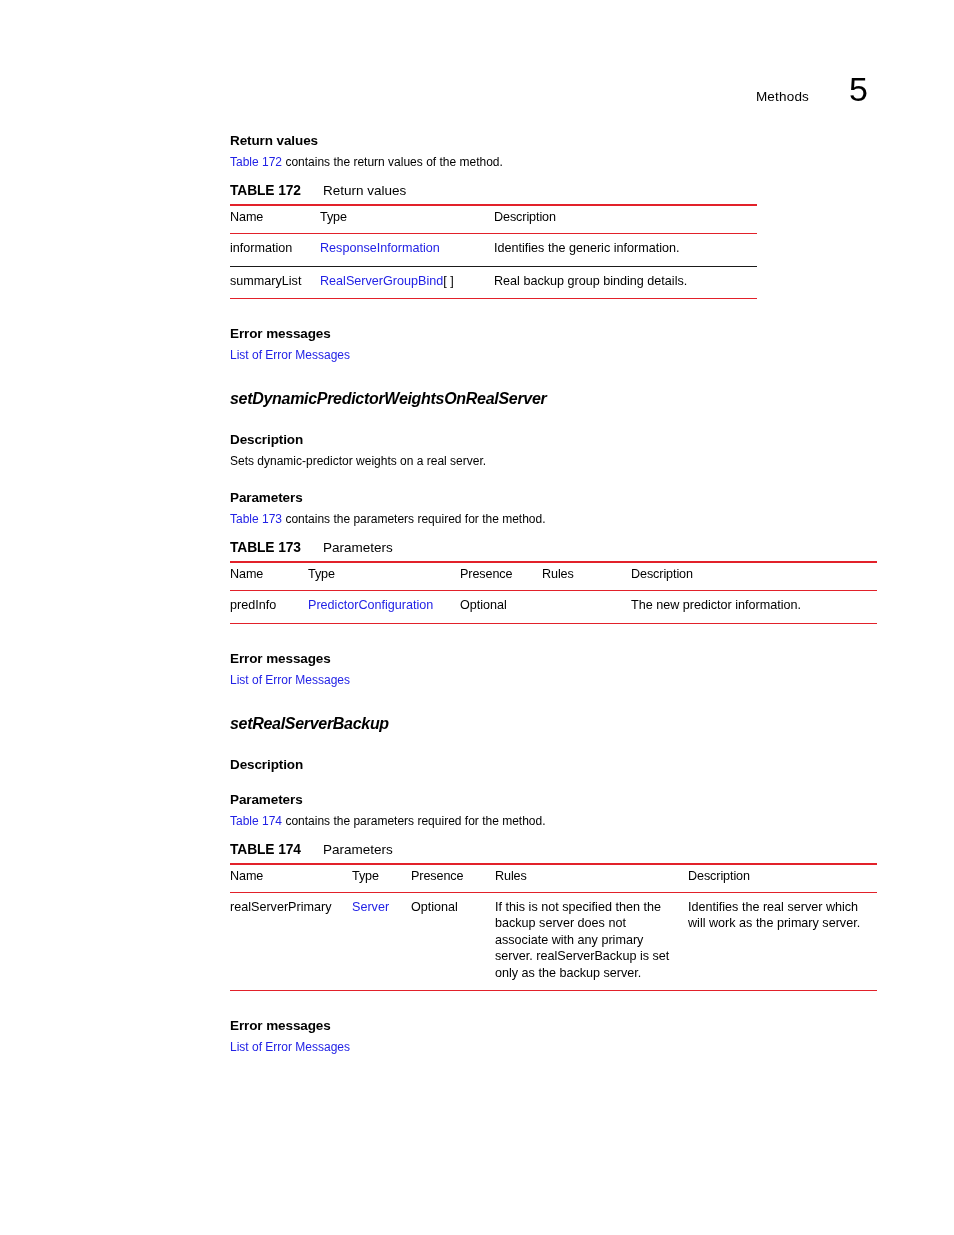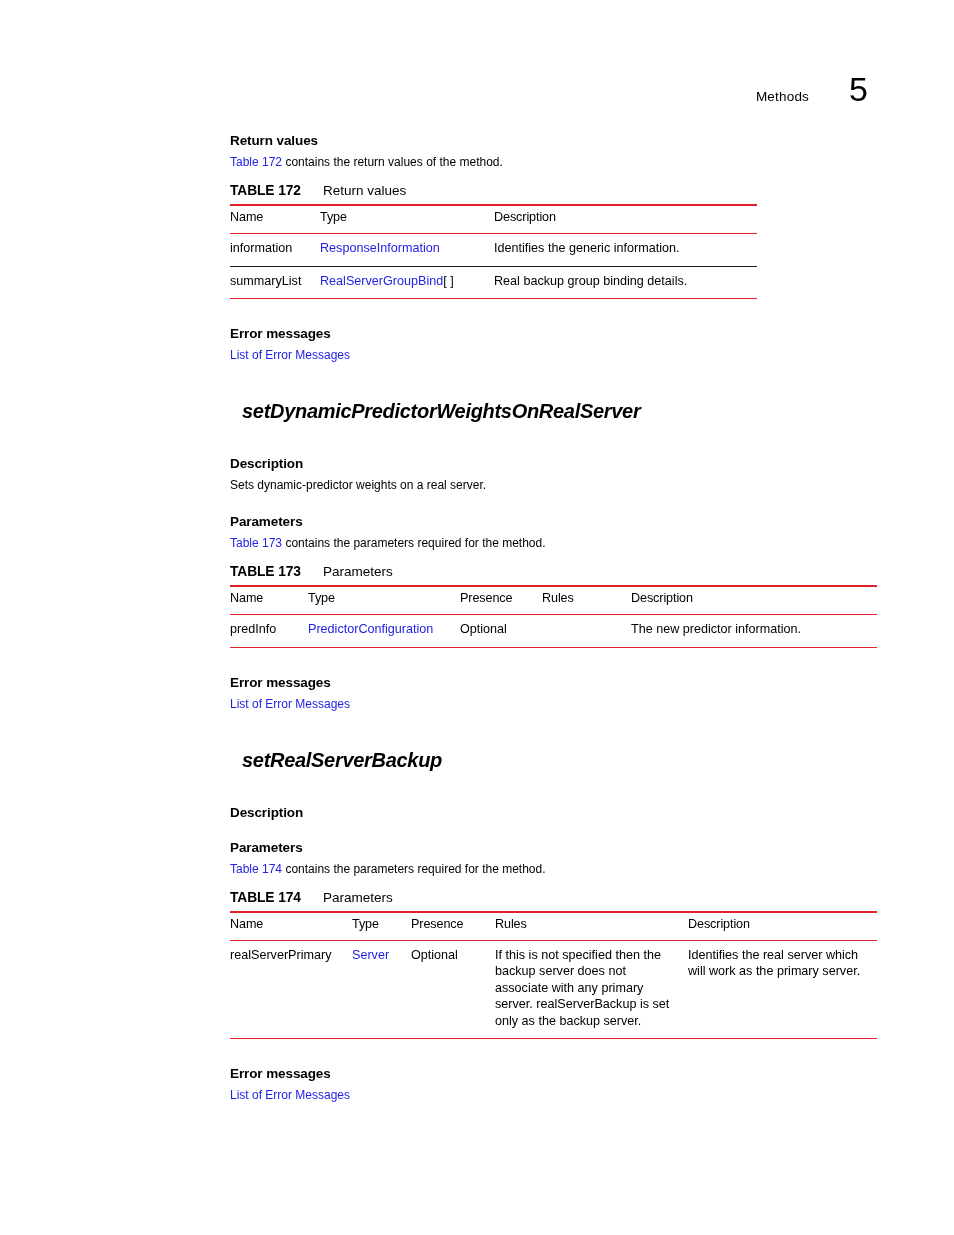--- a/index.html
+++ b/index.html
@@ -64,26 +64,26 @@
     line-height: 19px;
     margin: 4px 0 0 0;
     color: #000;
   }
   a.xref, .xref {
     color: #2222e6;
     text-decoration: none;
   }
 
   .method-title {
-    font-size: 20px;
+    font-size: 16px;
     font-weight: bold;
     font-style: italic;
     font-family: "Liberation Sans Narrow", "Liberation Sans", sans-serif;
     letter-spacing: -0.3px;
-    margin: 12px;
+    margin: 0;
     line-height: 24px;
   }
 
   
   .table-block { margin: 0; }
   .table-caption {
     font-size: 13.5px;
     line-height: 18px;
     margin: 0 0 4px 0;
     white-space: nowrap;

